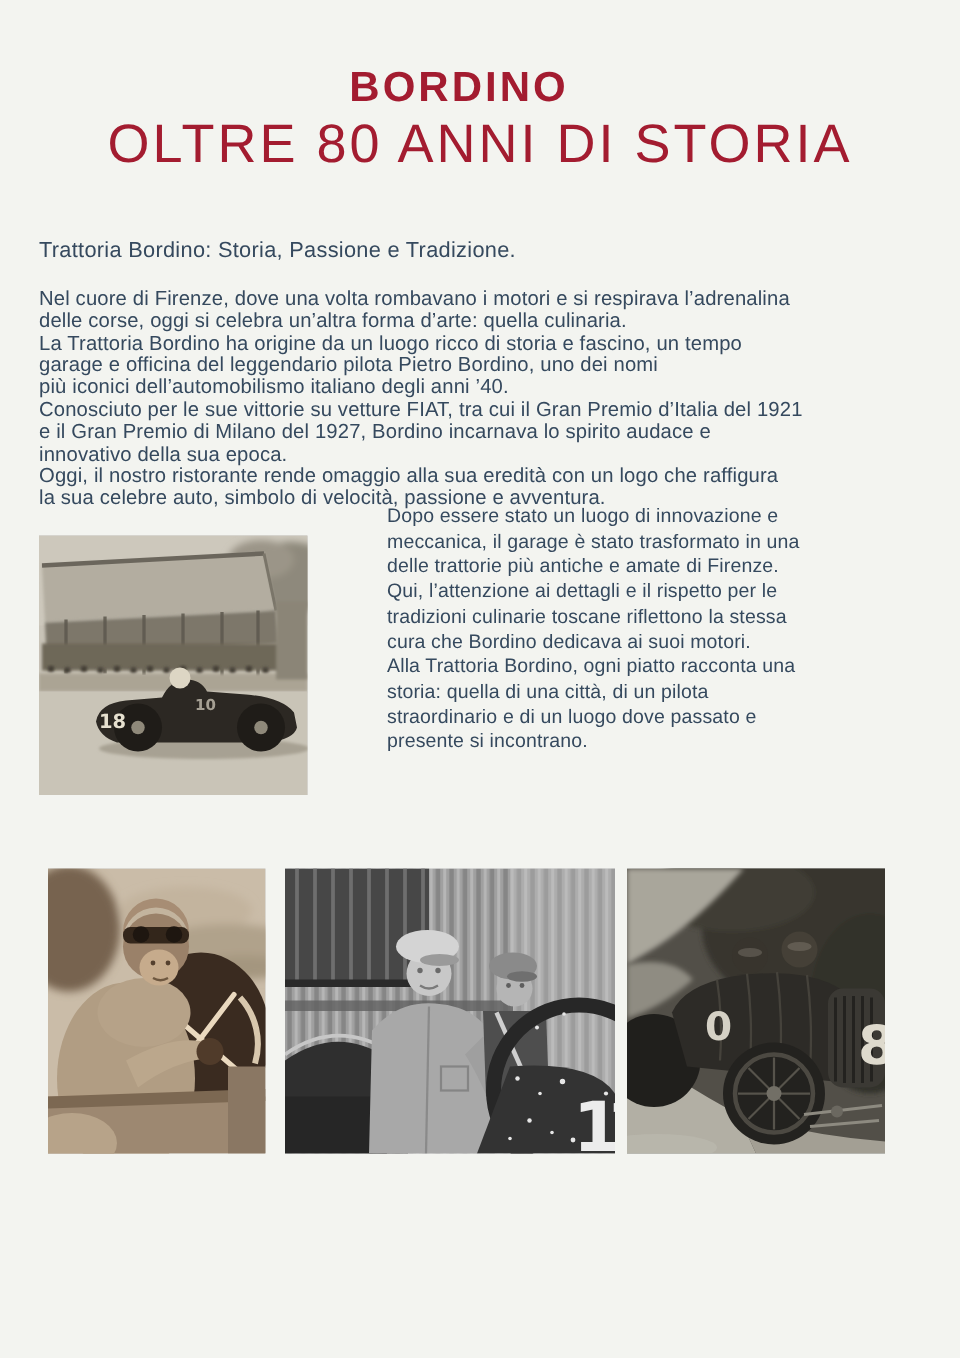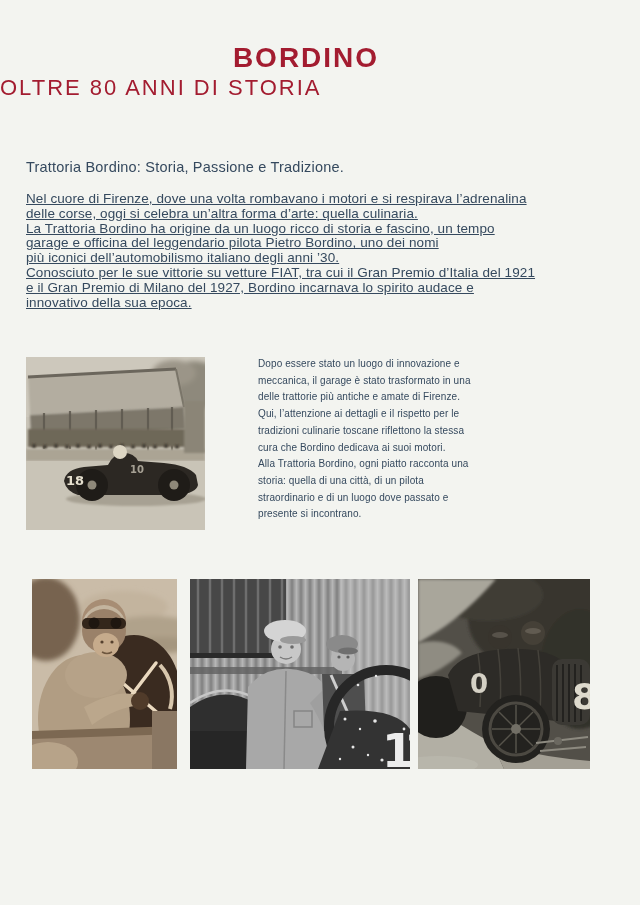--- a/index.html
+++ b/index.html
@@ -10,41 +10,41 @@
     color:var(--ink,#35495e);
     overflow:hidden;
   }
   .title{
     position:absolute;left:0;top:42px;width:612px;margin:0;
     text-align:center;font-size:28px;font-weight:700;letter-spacing:2px;
     color:var(--accent,#a31c30);
   }
   .subtitle{
     position:absolute;left:0;top:75px;width:640px;
-    text-align:left;font-size:22px;font-weight:400;letter-spacing:2px;
+    text-align:center;font-size:36px;font-weight:400;letter-spacing:2px;
     color:var(--accent,#a31c30);
   }
   .section-heading{
     position:absolute;left:26px;top:159px;width:580px;
     font-size:14.5px;font-weight:400;letter-spacing:0.2px;
   }
   .body-block{
     position:absolute;left:26px;top:192px;width:590px;
   }
   .para{
     white-space:pre-line;
-    font-size:13.5px;line-height:14.8px;letter-spacing:0.1px;text-decoration:underline;
+    font-size:13.5px;line-height:14.8px;letter-spacing:0.1px;
   }
   .feature{position:absolute;left:0;top:0;width:640px;}
   .photo{position:absolute;display:block;background:#ccc;}
   .photo-grandstand{left:26px;top:357px;}
   .feature-text{
-    position:absolute;left:258px;top:356px;width:340px;
+    position:absolute;left:258px;top:336px;width:340px;
     white-space:pre-line;
-    font-size:10px;line-height:16.7px;letter-spacing:0.1px;
+    font-size:13px;line-height:16.7px;letter-spacing:0.1px;
   }
   .photo-portrait{left:32px;top:579px;}
   .photo-two-drivers{left:190px;top:579px;}
   .photo-hill{left:418px;top:579px;}
   .num{font-family:"DejaVu Sans",sans-serif;font-weight:bold;}
 </style>
 </head>
 <body>
 
 <div class="page">
@@ -52,24 +52,26 @@
   <h1 class="title">BORDINO</h1>
   <div class="subtitle">OLTRE 80 ANNI DI STORIA</div>
 
   <div class="section-heading">Trattoria Bordino: Storia, Passione e Tradizione.</div>
 
   <div class="body-block">
     <div class="para">Nel cuore di Firenze, dove una volta rombavano i motori e si respirava l’adrenalina
 delle corse, oggi si celebra un’altra forma d’arte: quella culinaria.</div>
     <div class="para">La Trattoria Bordino ha origine da un luogo ricco di storia e fascino, un tempo
 garage e officina del leggendario pilota Pietro Bordino, uno dei nomi
-più iconici dell’automobilismo italiano degli anni ’30.</div>
+più iconici dell’automobilismo italiano degli anni ’40.</div>
     <div class="para">Conosciuto per le sue vittorie su vetture FIAT, tra cui il Gran Premio d’Italia del 1921
 e il Gran Premio di Milano del 1927, Bordino incarnava lo spirito audace e
 innovativo della sua epoca.</div>
+    <div class="para">Oggi, il nostro ristorante rende omaggio alla sua eredità con un logo che raffigura
+la sua celebre auto, simbolo di velocità, passione e avventura.</div>
   </div>
 
   <div class="feature">
 
     <svg class="photo photo-grandstand" width="179" height="173" viewBox="0 0 179 173">
       <defs>
         <filter id="b1" x="-20%" y="-20%" width="140%" height="140%">
             <feGaussianBlur stdDeviation="1.1"></feGaussianBlur>
           </filter>
         <filter id="b2" x="-40%" y="-40%" width="180%" height="180%">

